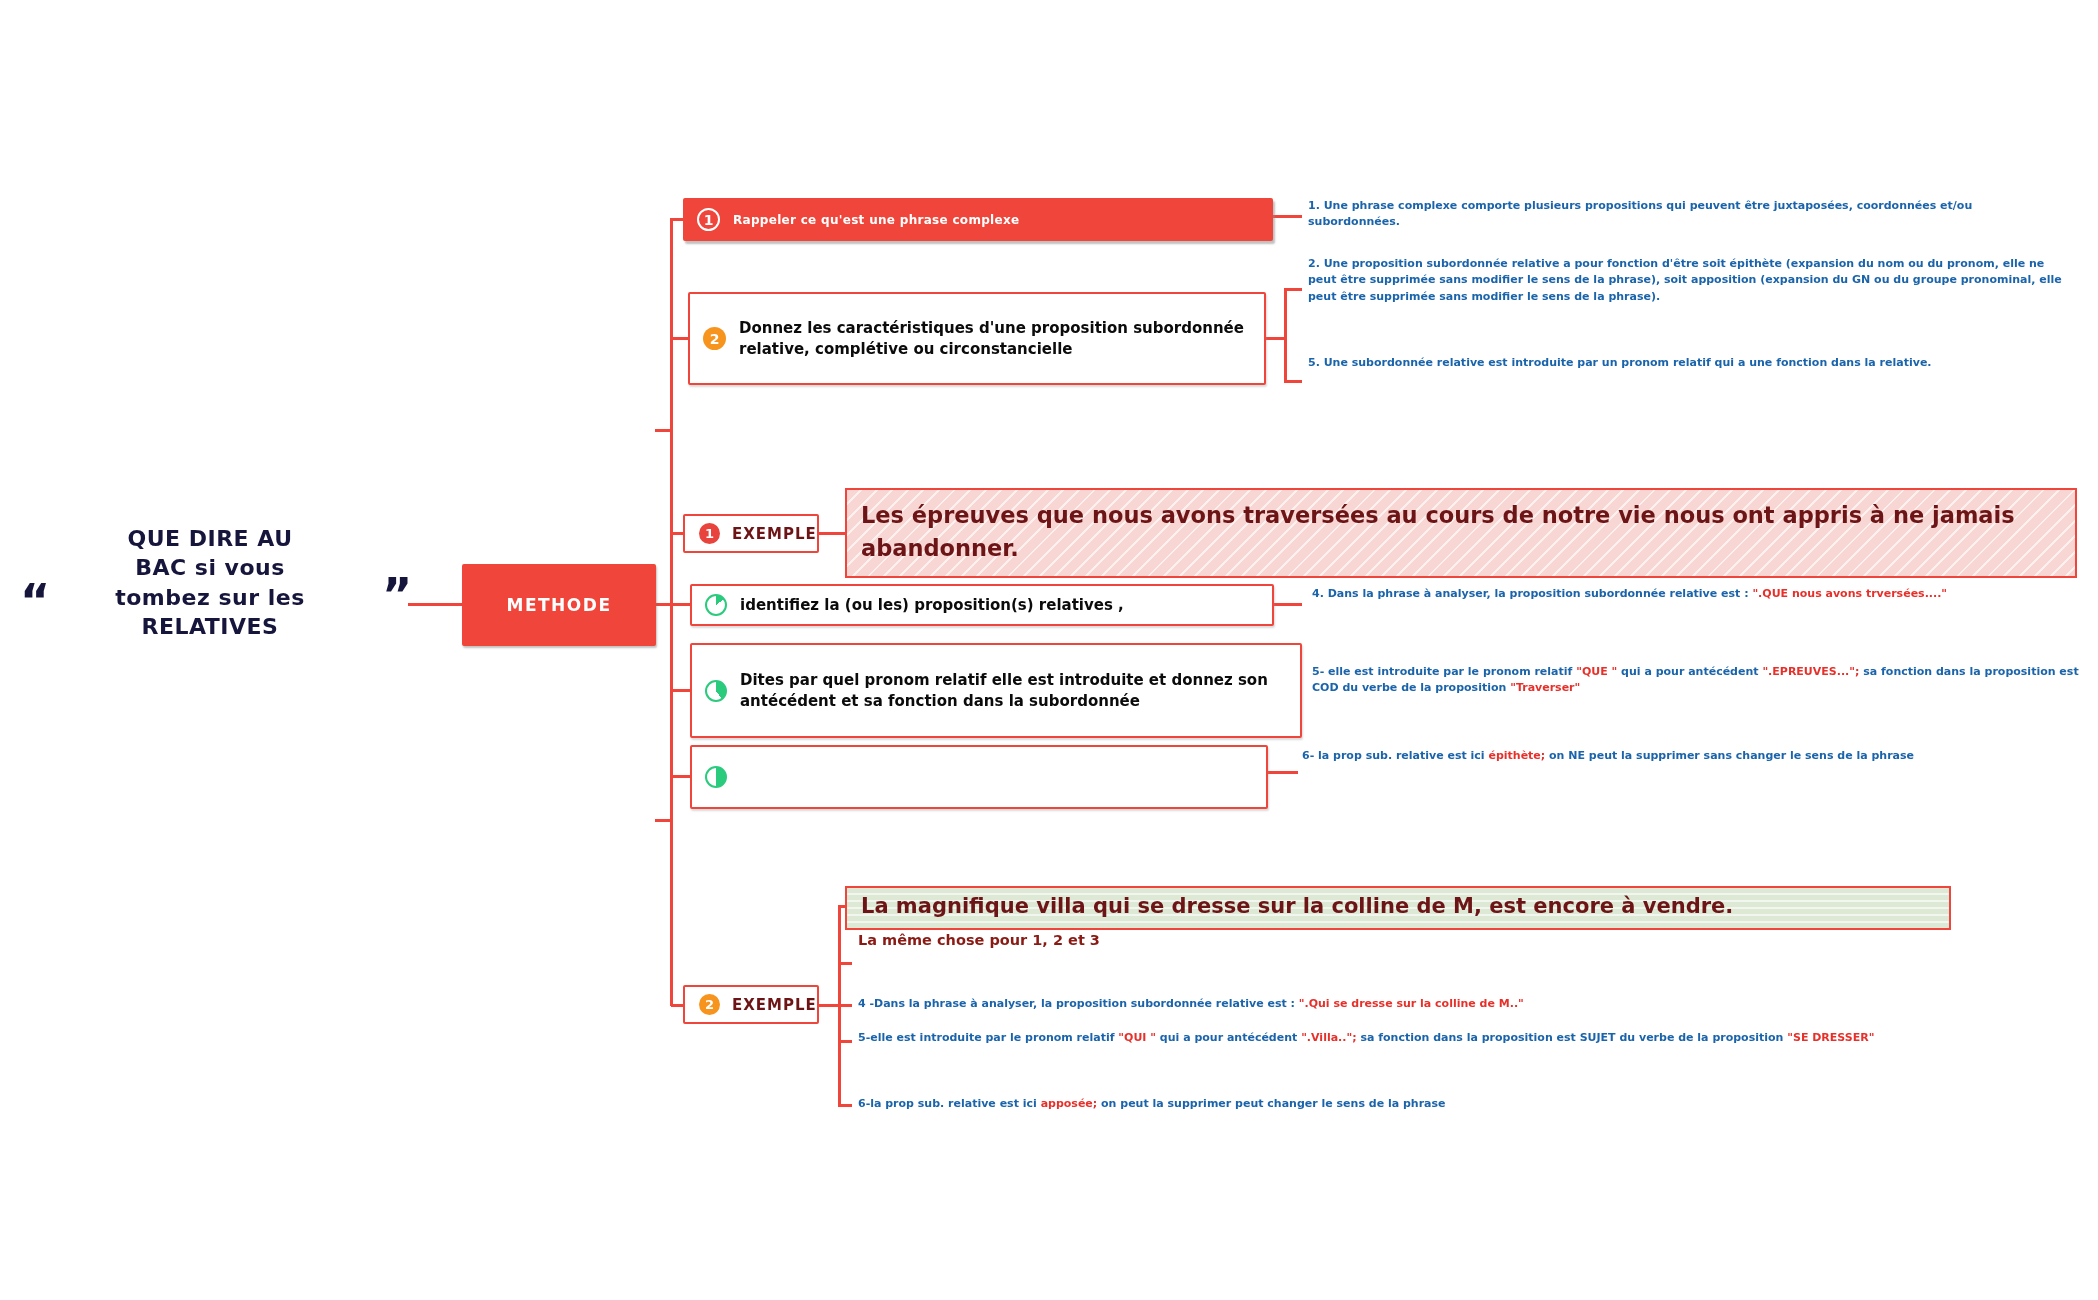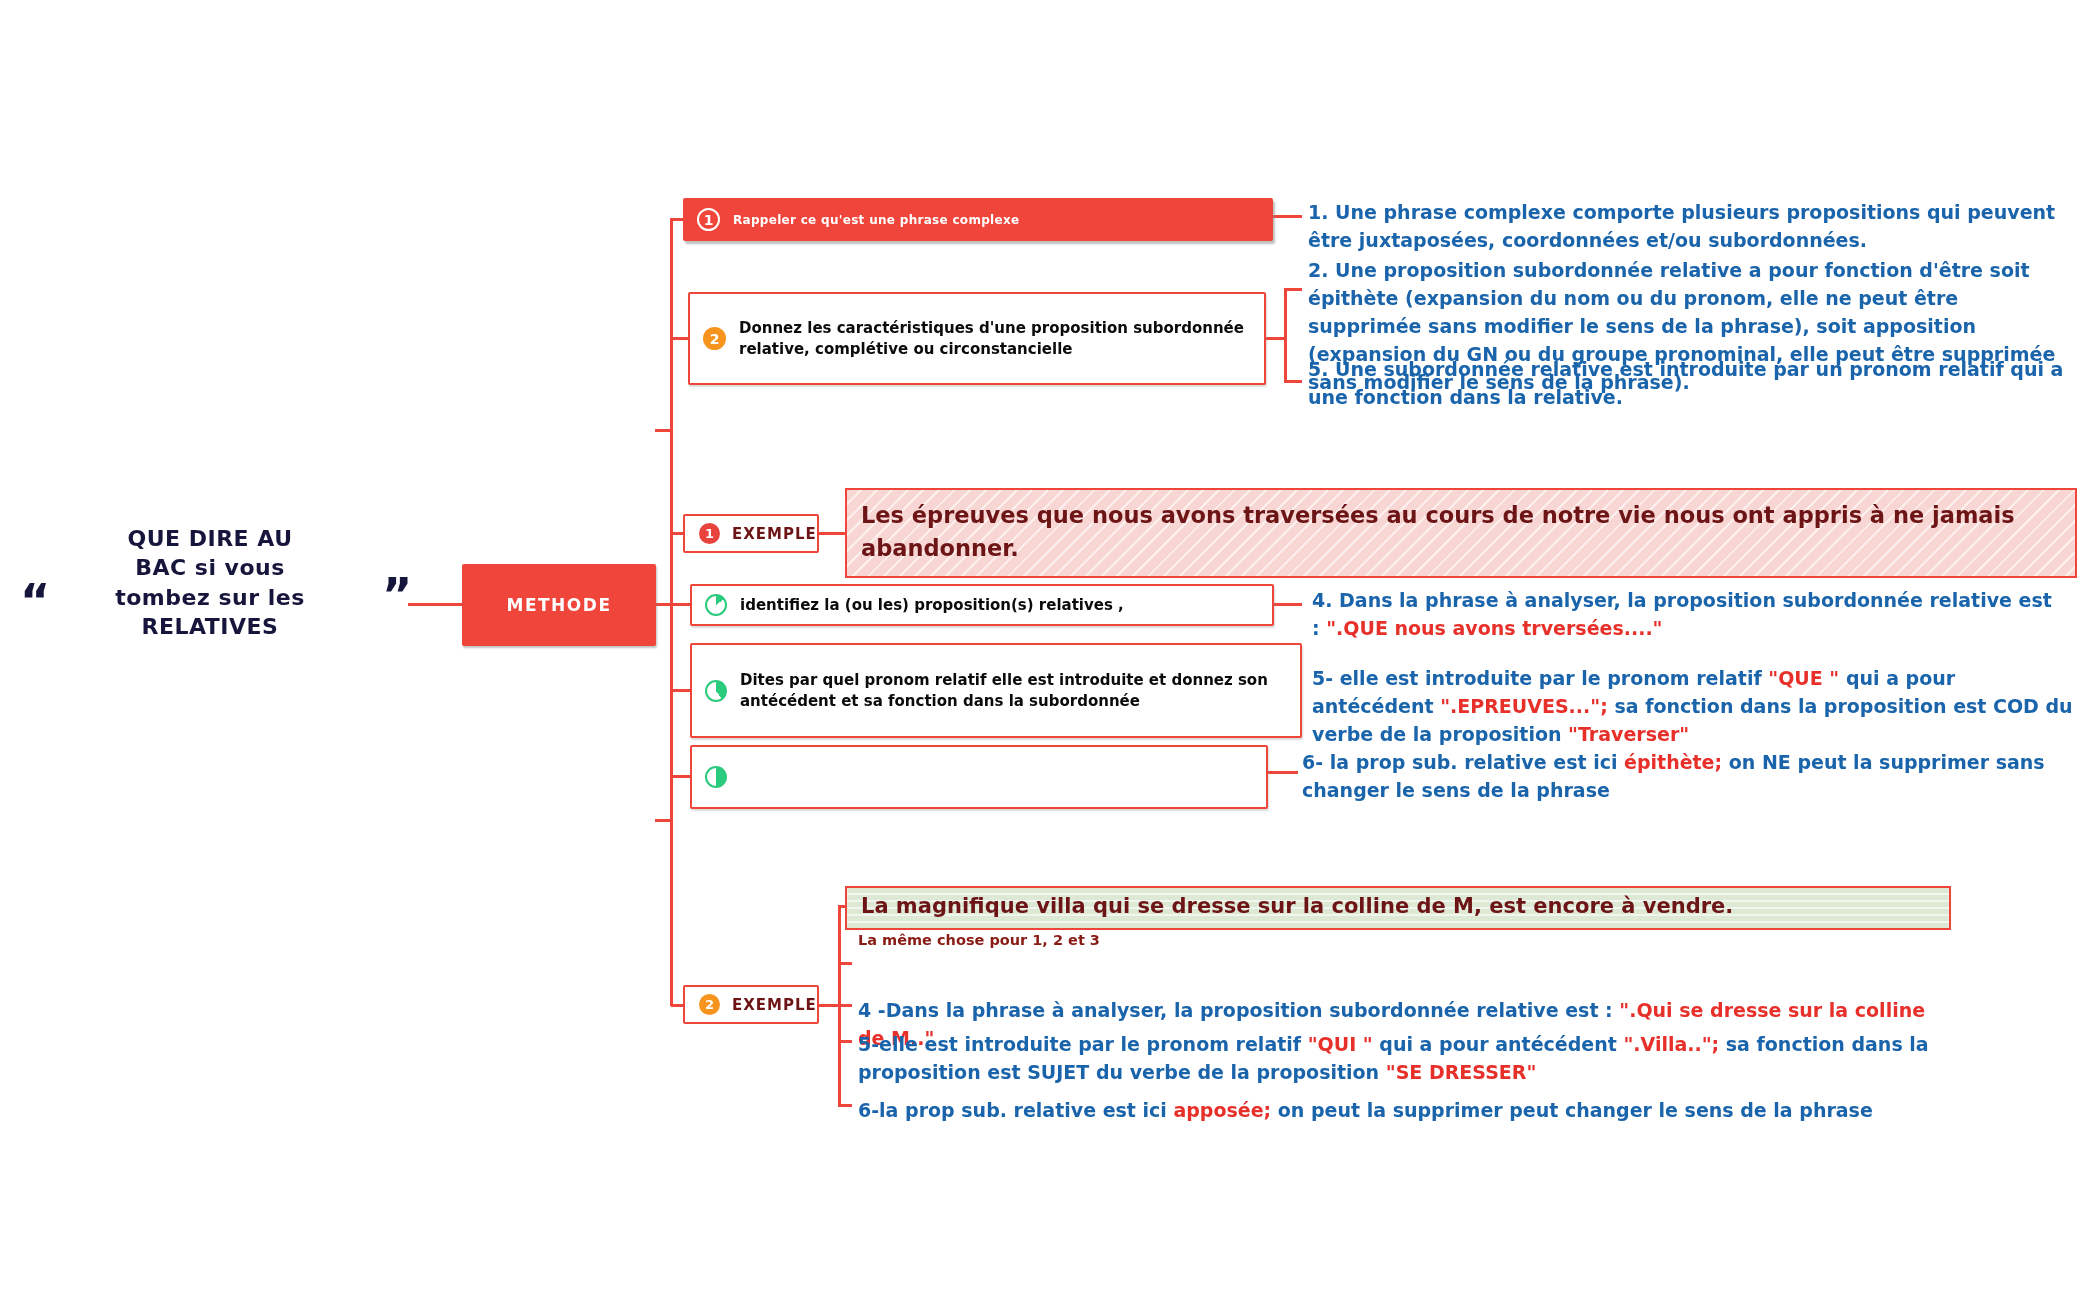--- a/index.html
+++ b/index.html
@@ -49,21 +49,21 @@
   .sentence{position:absolute;border:2.5px solid #f0453a;box-sizing:border-box;
     font-weight:bold;color:#6d1516;}
   .sentence.pink{left:845px;top:488px;width:1232px;height:90px;padding:9px 40px 0 14px;
     font-size:22.5px;line-height:1.45;background:#f8d6d3;
     background-image:repeating-linear-gradient(135deg,rgba(255,255,255,0) 0 9px,rgba(255,255,255,.65) 9px 11px);}
   .sentence.green{left:845px;top:886px;width:1106px;height:44px;padding:6px 0 0 14px;
     font-size:21px;background:#dde9d5;
     background-image:repeating-linear-gradient(180deg,rgba(255,255,255,0) 0 5px,rgba(255,255,255,.6) 5px 7px);}
 
   
-  .note{position:absolute;font-size:19px;font-weight:bold;color:#1a64ab;line-height:1.48;}
+  .note{position:absolute;font-size:11px;font-weight:bold;color:#1a64ab;line-height:1.48;}
   .note .red{color:#e8302a;}
   .darkred{position:absolute;font-size:14.5px;font-weight:bold;color:#8a1a14;line-height:1.45;}
 </style>
 </head>
 <body>
 
 <span class="quote open">“</span>
 <div class="root-title">QUE DIRE AU
 BAC si vous
 tombez sur les

